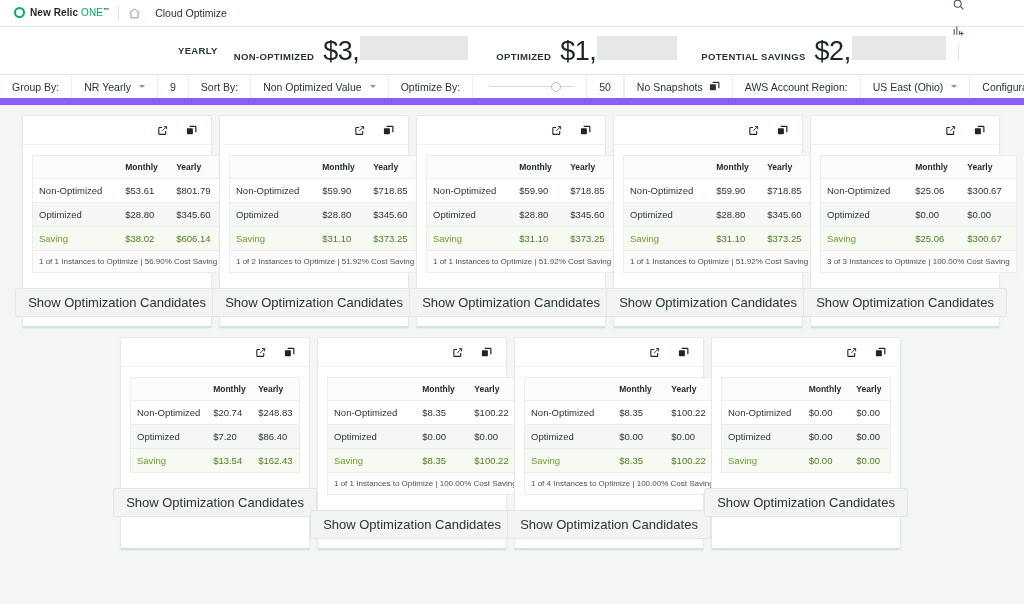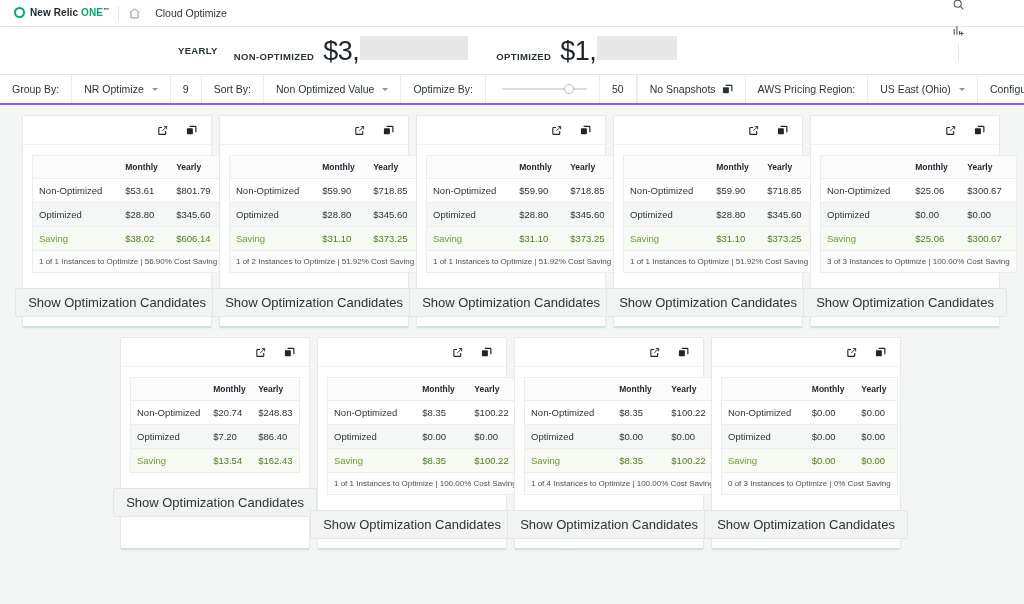--- a/index.html
+++ b/index.html
@@ -24,21 +24,21 @@
   }
   .brand { display: flex; align-items: center; gap: 5px; }
   .brand-logo {
     width: 11px; height: 11px; border-radius: 50%;
     border: 2.5px solid #00ac69; background: #ffffff;
   }
   .brand-text {
     font-size: 10px; font-weight: bold; letter-spacing: .1px;
     color: #1d252c;
   }
-  .brand-one { color: #00ac69; font-weight: bold; }
+  .brand-one { color: #00ac69; font-weight: normal; }
   .brand-tm { font-size: 6px; vertical-align: super; color:#1d252c; }
   .nav-div {
     width: 1px; height: 15px; background: #e3e4e4; margin: 0 9px;
   }
   .home-icon { color: #8e9494; display:flex; align-items:center; }
   .breadcrumb-label {
     font-size: 10.5px; color: #2a3434; margin-left: 14px;
   }
   .topnav-right {
     margin-left: auto; display: flex; align-items: center; gap: 0; flex-direction: column;
@@ -82,21 +82,21 @@
   .r1 { width: 108px; }
   .r2 { width: 80px; }
   .r3 { width: 94px; }
   .gap-a { width: 28px; }
   .gap-b { width: 24px; }
 
   
   .filterbar {
     height: 30px;
     background: #ffffff;
-    border-bottom: 2px solid #8b5cf6;
+    border-bottom: 7px solid #8b5cf6;
     display: flex;
     align-items: stretch;
     font-size: 10.5px;
   }
   .fb-cell {
     display: flex; align-items: center;
     padding: 0 12px;
     border-right: 1px solid #ececec;
     white-space: nowrap;
     color: #2a3434;
@@ -258,29 +258,34 @@
   </div>
   <div class="gap-a"></div>
 
   <div class="sum-group">
     <span class="sum-label">OPTIMIZED</span>
     <span class="sum-value">$1,</span>
     <span class="redact r2"></span>
   </div>
   <div class="gap-b"></div>
 
+  <div class="sum-group">
+    <span class="sum-label">POTENTIAL SAVINGS</span>
+    <span class="sum-value">$2,</span>
+    <span class="redact r3"></span>
+  </div>
 </div>
 
 <div class="filterbar">
   <div class="fb-cell">
     <span class="fb-label">Group By:</span>
   </div>
   <div class="fb-cell">
     <span class="fb-select">
-      <span>NR Optimize</span>
+      <span>NR Yearly</span>
       <span class="caret-sm"></span>
     </span>
   </div>
   <div class="fb-cell">
     <span class="fb-num">9</span>
   </div>
   <div class="fb-cell">
     <span class="fb-label">Sort By:</span>
   </div>
   <div class="fb-cell">
@@ -307,21 +312,21 @@
   <div class="fb-cell">
     <span>No Snapshots</span>
     <span class="stack-icon">
       <svg width="11" height="11" viewBox="0 0 24 24" fill="currentColor">
           <rect x="2" y="7" width="13" height="13" rx="1.5"></rect>
           <path d="M8 3h12a1.5 1.5 0 0 1 1.5 1.5V16" fill="none" stroke="currentColor" stroke-width="2.6"></path>
         </svg>
     </span>
   </div>
   <div class="fb-cell">
-    <span class="fb-label">AWS Pricing Region:</span>
+    <span class="fb-label">AWS Account Region:</span>
   </div>
   <div class="fb-cell">
     <span class="fb-select">
       <span>US East (Ohio)</span>
       <span class="caret-sm"></span>
     </span>
   </div>
   <div class="fb-cell nb">
     <span>Configuration</span>
 
@@ -787,23 +792,20 @@
           <tr class="r-even">
             <td class="lbl">Optimized</td>
             <td>$0.00</td>
             <td>$0.00</td>
           </tr>
           <tr class="r-save">
             <td class="lbl">Saving</td>
             <td>$0.00</td>
             <td>$0.00</td>
           </tr>
-          <tr class="foot-row">
-            <td colspan="3">0 of 3 Instances to Optimize | 0% Cost Saving</td>
-          </tr>
         </tbody>
       </table>
     </div>
     <div class="card-btn-wrap">
       <button class="card-btn">Show Optimization Candidates</button>
     </div>
   </div>
 </div>
 </div>
 

